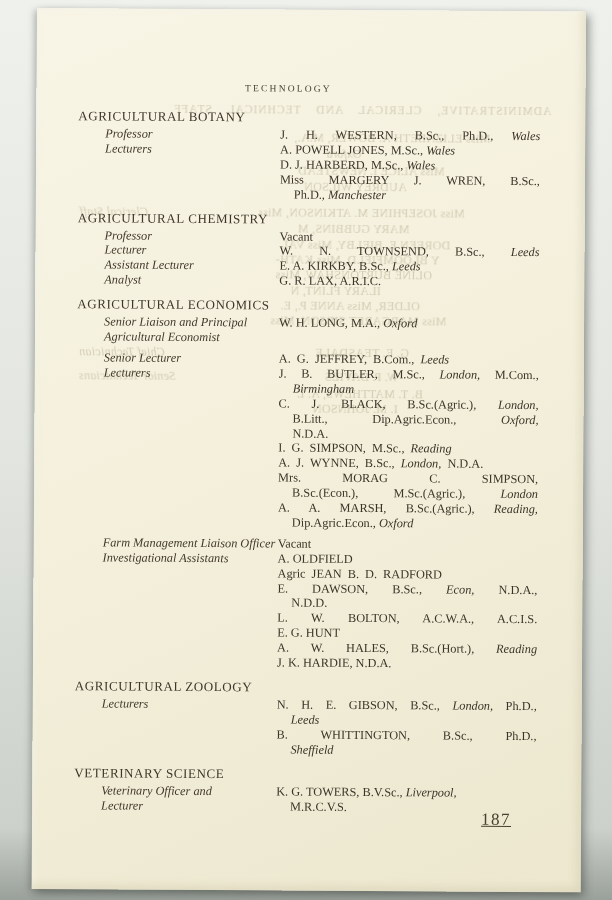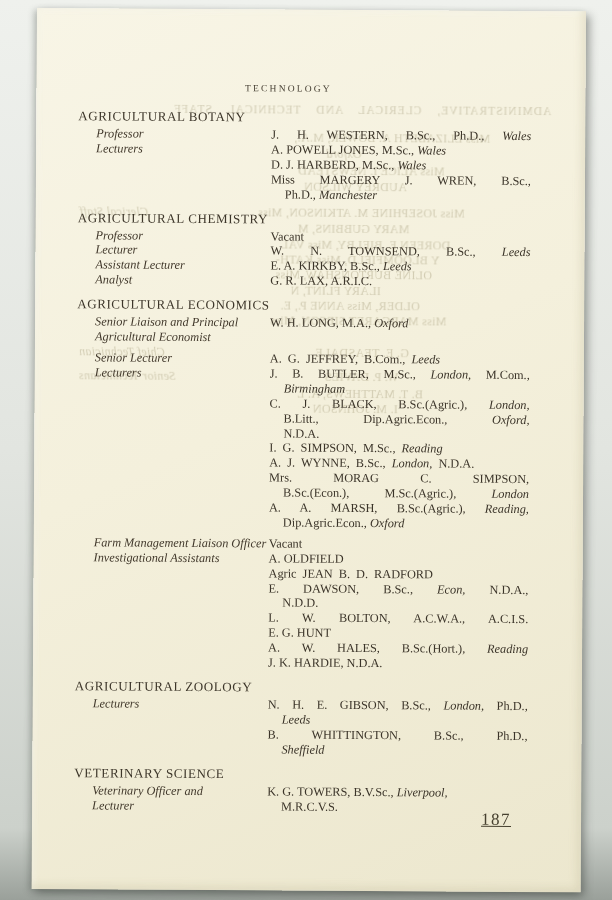--- a/index.html
+++ b/index.html
@@ -18,21 +18,21 @@
     font-size:11.5px;letter-spacing:1px;}
   .content{position:relative;z-index:1;padding-left:42px;width:502px;color:#3b3429;}
   .running-head{padding-top:74px;width:420px;text-align:center;
     font-size:9.5px;letter-spacing:2.2px;color:#474034;}
   .section{margin-top:10px;}
   .section:first-of-type{margin-top:17px;}
   .sec-heading{font-size:13px;line-height:14px;letter-spacing:.6px;
     color:#3d362a;margin-bottom:3px;}
   .entry{display:flex;align-items:flex-start;margin-top:0;}
   .entry.gap{margin-top:6px;}
-  .role{width:175px;margin-left:18px;flex:none;font-style:italic;
+  .role{width:175px;margin-left:27px;flex:none;font-style:italic;
     font-size:12.3px;line-height:14.9px;color:#42392c;}
   .rline{white-space:nowrap;}
   .names{width:260px;flex:none;font-size:12.3px;line-height:14.9px;}
   .line{}
   .line.ind{padding-left:14px;}
   .line.j{text-align:justify;text-align-last:justify;}
   .line.w{word-spacing:3px;}
   .it{font-style:italic;}
   .page-number{position:absolute;left:449px;top:799px;z-index:1;
     font-size:17px;letter-spacing:1.5px;color:#46402f;text-decoration:underline;}

